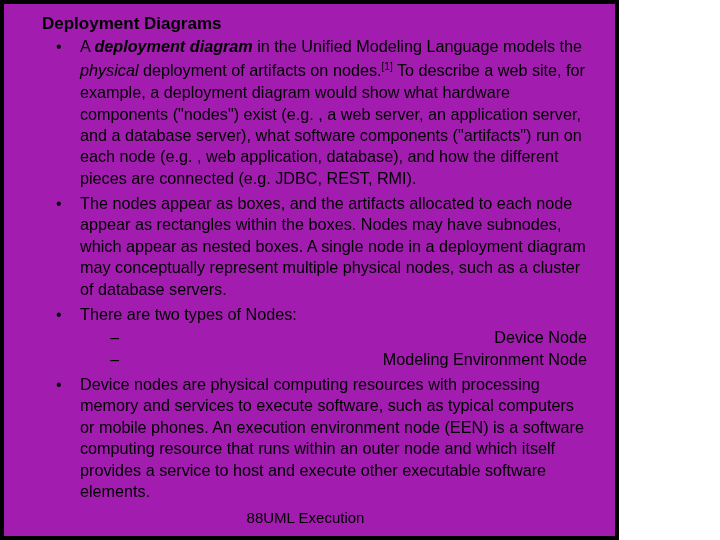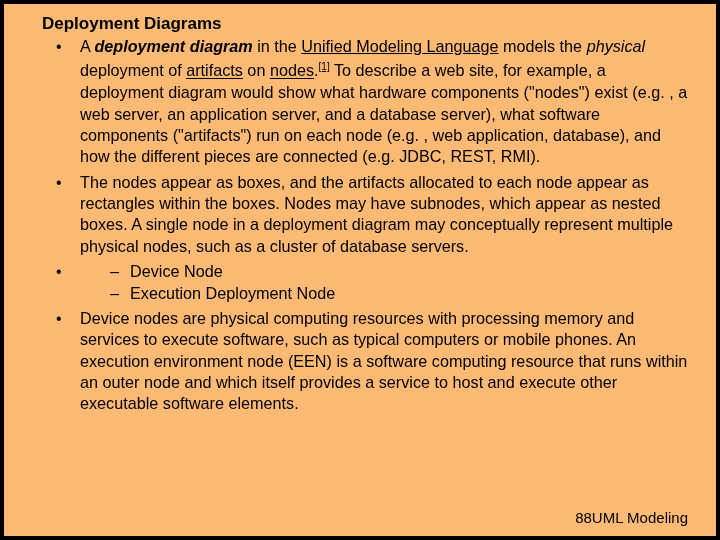--- a/index.html
+++ b/index.html
@@ -5,26 +5,26 @@
   html, body {
     margin: 0;
     padding: 0;
     width: 720px;
     height: 540px;
     font-family: Arial, Helvetica, sans-serif;
     background: #fff;
   }
   .slide {
     box-sizing: border-box;
-    width: 720px;
+    width: 619px;
     height: 540px;
     border: 4px solid #000;
     padding: 10px 28px 8px 28px;
     position: relative;
-    background: #fdba74;
+    background: #a21caf;
     color: #000;
   }
   .title {
     font-weight: bold;
     font-size: 17px;
     margin: 0 0 2px 10px;
   }
   ul.top {
     list-style: none;
     padding: 0 0 0 22px;
@@ -46,69 +46,70 @@
   }
   ul.sub {
     list-style: none;
     padding: 0 0 0 28px;
     margin: 2px 0 0 0;
   }
   ul.sub > li {
     position: relative;
     padding-left: 22px;
     margin: 0;
+    text-align: right;
   }
   ul.sub > li::before {
     content: "–";
     position: absolute;
     left: 2px;
     top: 0;
   }
   .b  { font-weight: bold; font-style: italic; }
   .i  { font-style: italic; text-align: right; }
   a.link {
-    text-decoration: underline;
     color: #000;
     cursor: pointer;
   }
   sup a.link { font-size: 0.75em; }
   .footer {
     position: absolute;
     bottom: 10px;
     left: 20px;
     right: 28px;
     font-size: 15px;
     display: flex;
-    justify-content: flex-end;
+    justify-content: center;
   }
 </style>
 </head>
 <body>
 
 <div class="slide">
 
   <p class="title">Deployment Diagrams</p>
 
   <ul class="top">
 
     <li>
       <span>A </span><span class="b">deployment diagram</span><span> in the </span><a class="link">Unified Modeling Language</a><span> models the </span><span class="i">physical</span><span> deployment of </span><a class="link">artifacts</a><span> on </span><a class="link">nodes</a><span>.</span><sup><a class="link">[1]</a></sup><span> To describe a web site, for example, a deployment diagram would show what hardware components ("nodes") exist (e.g. , a web server, an application server, and a database server), what software components ("artifacts") run on each node (e.g. , web application, database), and how the different pieces are connected (e.g. JDBC, REST, RMI).</span>
     </li>
 
     <li>The nodes appear as boxes, and the artifacts allocated to each node appear as rectangles within the boxes. Nodes may have subnodes, which appear as nested boxes. A single node in a deployment diagram may conceptually represent multiple physical nodes, such as a cluster of database servers.</li>
 
     <li>
+      <span>There are two types of Nodes:</span>
       <ul class="sub">
         <li>Device Node</li>
-        <li>Execution Deployment Node</li>
+        <li>Modeling Environment Node</li>
       </ul>
     </li>
 
     <li>Device nodes are physical computing resources with processing memory and services to execute software, such as typical computers or mobile phones. An execution environment node (EEN) is a software computing resource that runs within an outer node and which itself provides a service to host and execute other executable software elements.</li>
 
   </ul>
 
   <div class="footer">
     <span>88</span>
-    <span>UML Modeling</span>
+    <span>UML Execution</span>
   </div>
 
 </div>
 
 </body></html>

